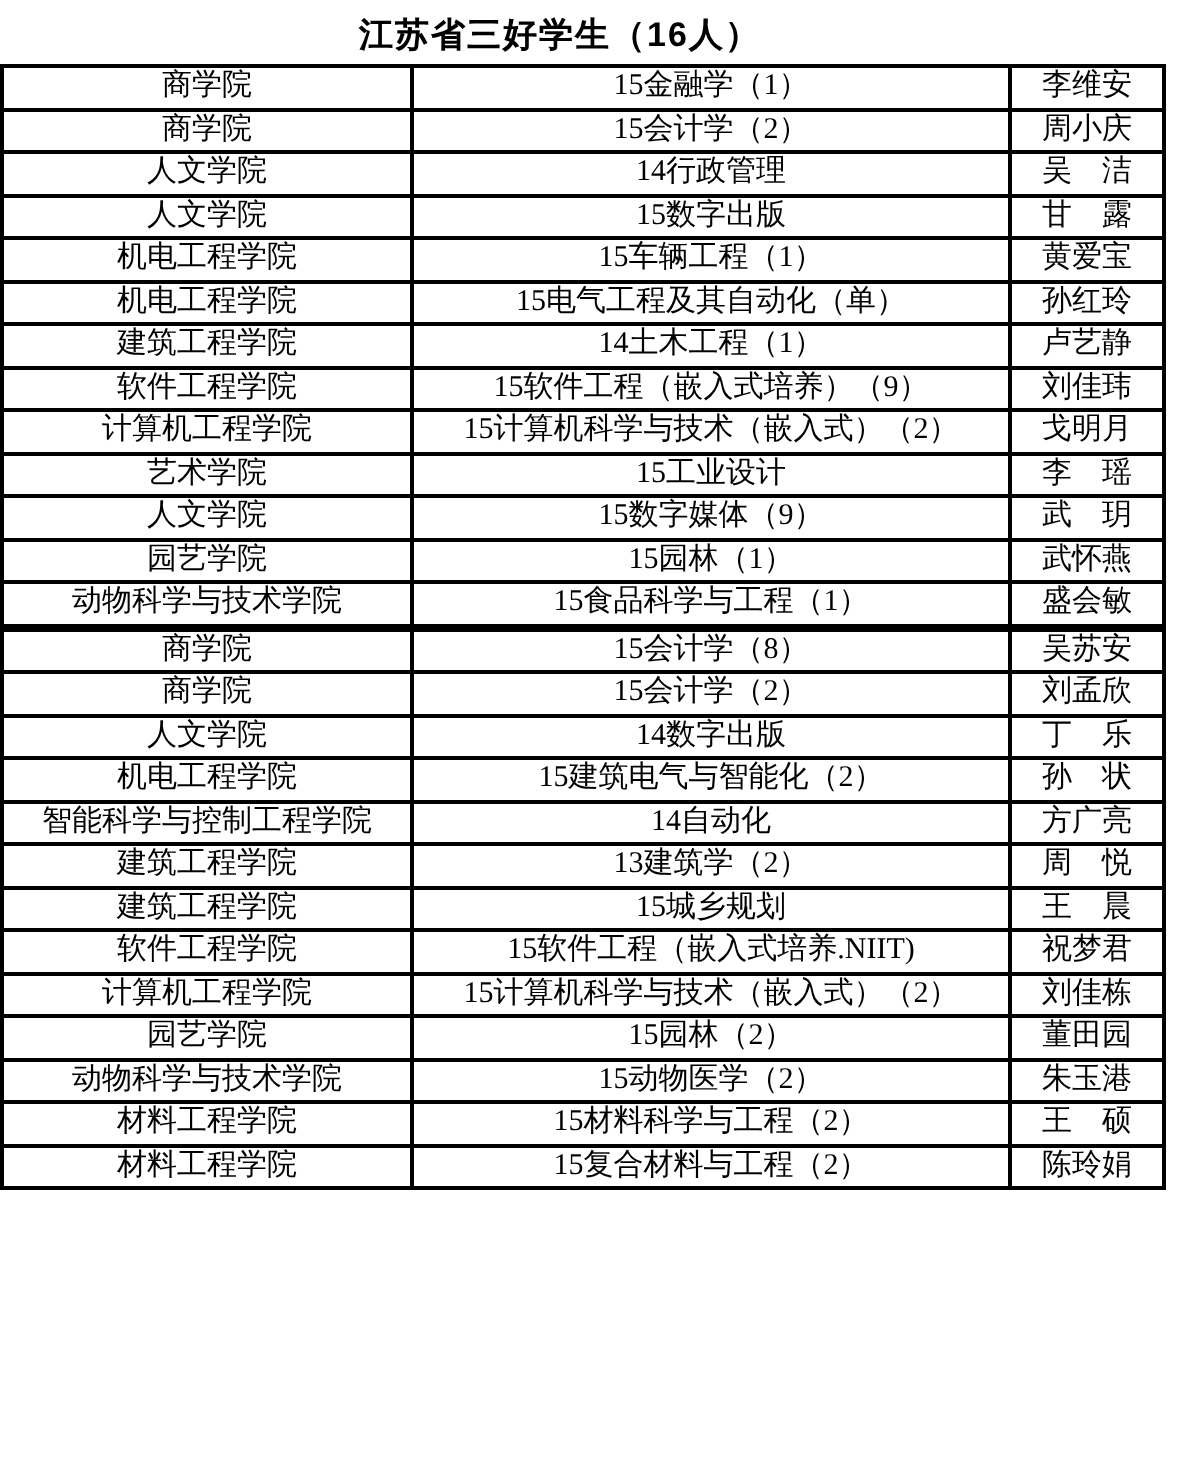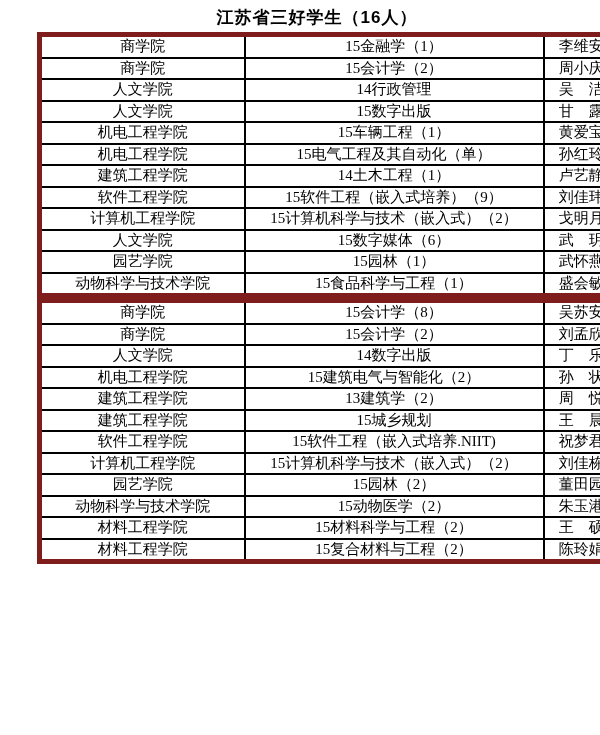--- a/index.html
+++ b/index.html
@@ -11,21 +11,20 @@
     width: 600px;
     height: 735px;
     font-family: "Liberation Serif", "DejaVu Serif", serif;
     color: #000000;
     overflow: hidden;
   }
   .page {
     width: 560px;
     padding-top: 7px;
     box-sizing: border-box;
-    margin-left: 37px;
   }
   .section-title {
     text-align: center;
     font-family: "Liberation Sans", "DejaVu Sans", sans-serif;
     font-weight: bold;
     font-size: 17px;
     line-height: 22px;
     letter-spacing: 1px;
     color: #000000;
   }
@@ -34,21 +33,21 @@
   }
   .section-title.second {
     margin-top: 21px;
     margin-bottom: 4px;
   }
   table.award-table {
     border-collapse: collapse;
     table-layout: fixed;
     width: 581px;
     margin: 0 auto;
-    border: 5px solid #7f1d1d;
+    border: 1px solid #7f1d1d;
   }
   table.award-table td {
     border: 2px solid #000000;
     text-align: center;
     vertical-align: middle;
     font-size: 15px;
     height: 19.5px;
     line-height: 19.5px;
     padding: 0 2px;
     white-space: nowrap;
@@ -112,22 +111,27 @@
           <td>软件工程学院</td>
           <td>15软件工程（嵌入式培养）（9）</td>
           <td>刘佳玮</td>
         </tr>
         <tr>
           <td>计算机工程学院</td>
           <td>15计算机科学与技术（嵌入式）（2）</td>
           <td>戈明月</td>
         </tr>
         <tr>
-          <td>人文学院</td>
-          <td>15数字媒体（6）</td>
+          <td>艺术学院</td>
+          <td>15工业设计</td>
+          <td>李　瑶</td>
+        </tr>
+        <tr>
+          <td>人文学院</td>
+          <td>15数字媒体（9）</td>
           <td>武　玥</td>
         </tr>
         <tr>
           <td>园艺学院</td>
           <td>15园林（1）</td>
           <td>武怀燕</td>
         </tr>
         <tr>
           <td>动物科学与技术学院</td>
           <td>15食品科学与工程（1）</td>
@@ -158,20 +162,25 @@
           <td>人文学院</td>
           <td>14数字出版</td>
           <td>丁　乐</td>
         </tr>
         <tr>
           <td>机电工程学院</td>
           <td>15建筑电气与智能化（2）</td>
           <td>孙　状</td>
         </tr>
         <tr>
+          <td>智能科学与控制工程学院</td>
+          <td>14自动化</td>
+          <td>方广亮</td>
+        </tr>
+        <tr>
           <td>建筑工程学院</td>
           <td>13建筑学（2）</td>
           <td>周　悦</td>
         </tr>
         <tr>
           <td>建筑工程学院</td>
           <td>15城乡规划</td>
           <td>王　晨</td>
         </tr>
         <tr>

